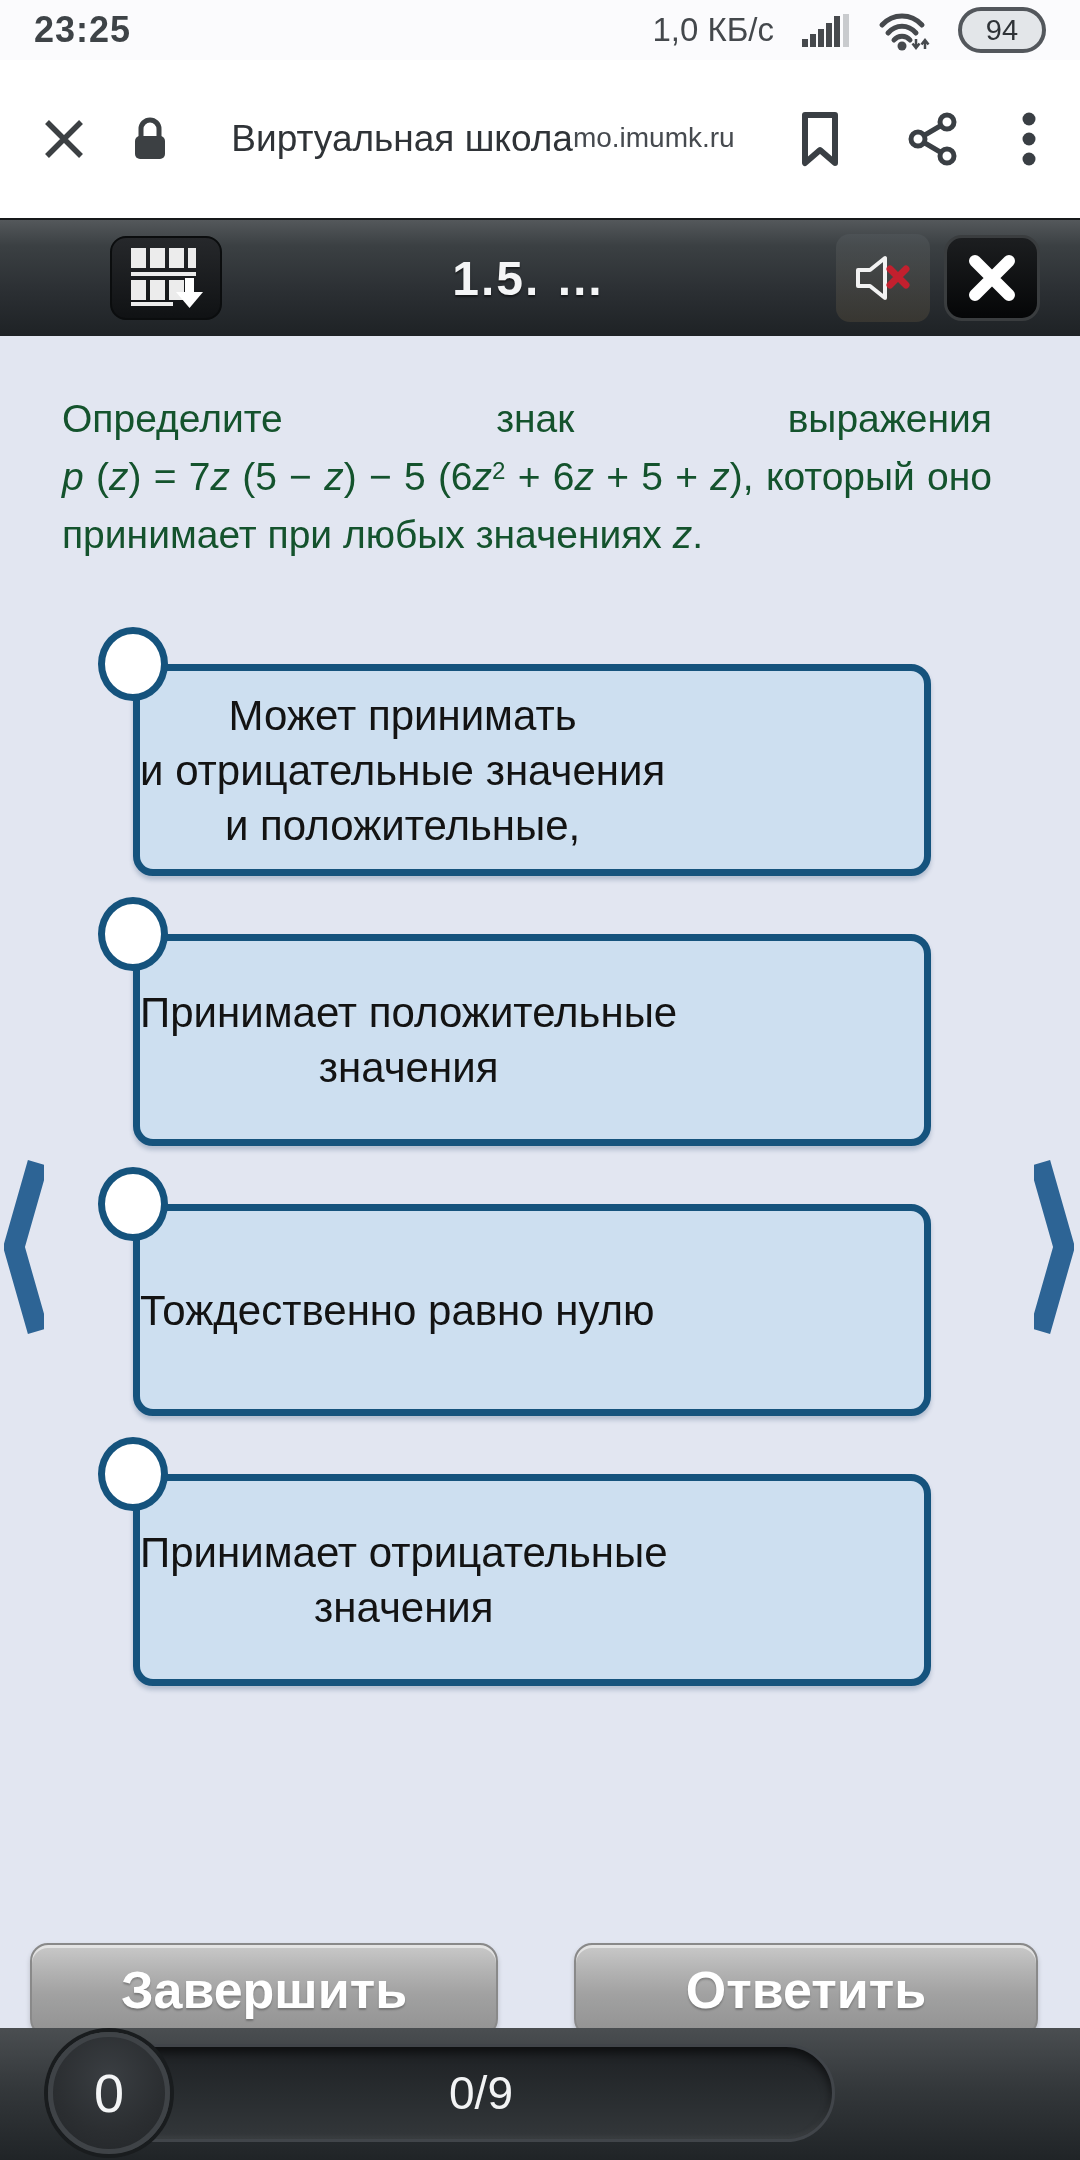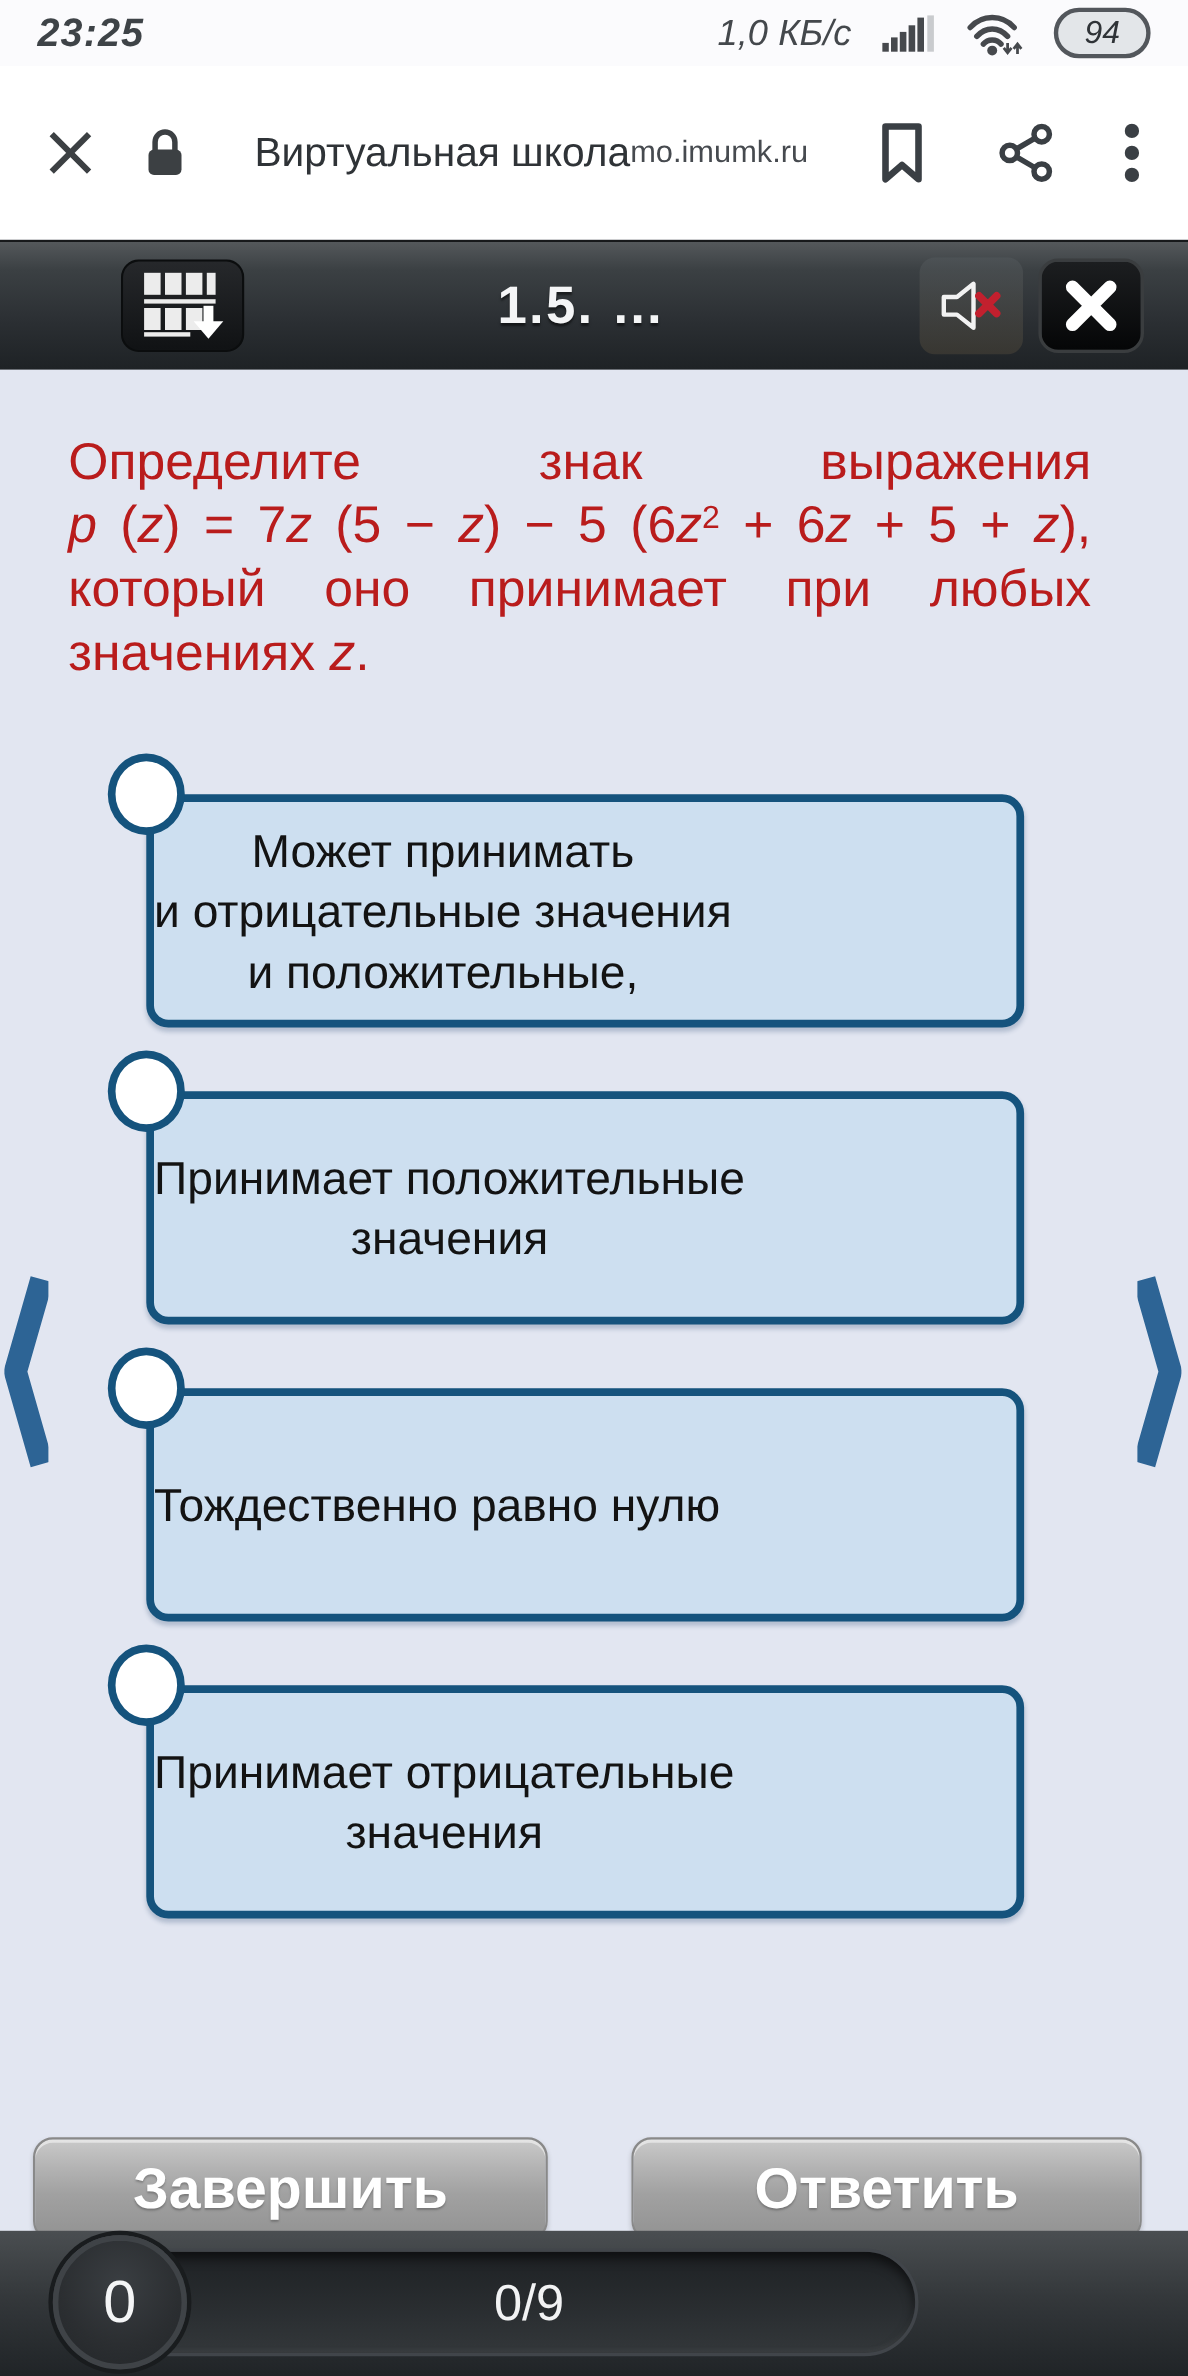--- a/index.html
+++ b/index.html
@@ -6,21 +6,21 @@
   html, body { width: 1080px; height: 2160px; overflow: hidden; }
   body {
     font-family: "Liberation Sans", "DejaVu Sans", sans-serif;
     background: #e2e6f1;
     position: relative;
   }
 
   
   .status-bar {
     height: 60px; background: #fbfbfd;
-    display: flex; align-items: center; padding: 0 34px; font-style: italic;
+    display: flex; align-items: center; padding: 0 34px;
   }
   .status-time { font-size: 36px; font-weight: 700; color: #3e4347; letter-spacing: 1px; }
   .status-right { margin-left: auto; display: flex; align-items: center; gap: 28px; }
   .net-speed { font-size: 33px; color: #44484c; font-weight: 500; }
   .battery-pill {
     min-width: 88px; height: 46px; border: 4px solid #53575c; border-radius: 23px;
     background: #e3e6e9; display: flex; align-items: center; justify-content: center;
   }
   .battery-pill span { font-size: 29px; color: #2f3337; font-weight: 500; text-align: center; }
 
@@ -66,21 +66,21 @@
     background: linear-gradient(180deg, #1c1e20, #050607);
     border: 3px solid #3a3d3f; border-radius: 18px;
     display: flex; align-items: center; justify-content: center;
   }
 
   
   .content { position: relative; height: 1692px; background: #e2e6f1; }
   .question {
     margin: 54px 96px 0 62px; width: 930px;
     text-align: justify;
-    font-size: 47px; line-height: 58px; color: #b91c1c;
+    font-size: 39px; line-height: 58px; color: #14532d;
   }
   .formula { white-space: nowrap; }
   .it { font-style: italic; }
   .sup { font-size: 0.62em; position: relative; top: -0.45em; line-height: 0; }
 
   .options { margin: 100px 0 0 133px; width: 798px; }
   .option {
     position: relative; height: 212px; margin-bottom: 58px;
     background: #cddff0; border: 7px solid #15537d; border-radius: 20px;
     display: flex; align-items: center; justify-content: flex-start;

